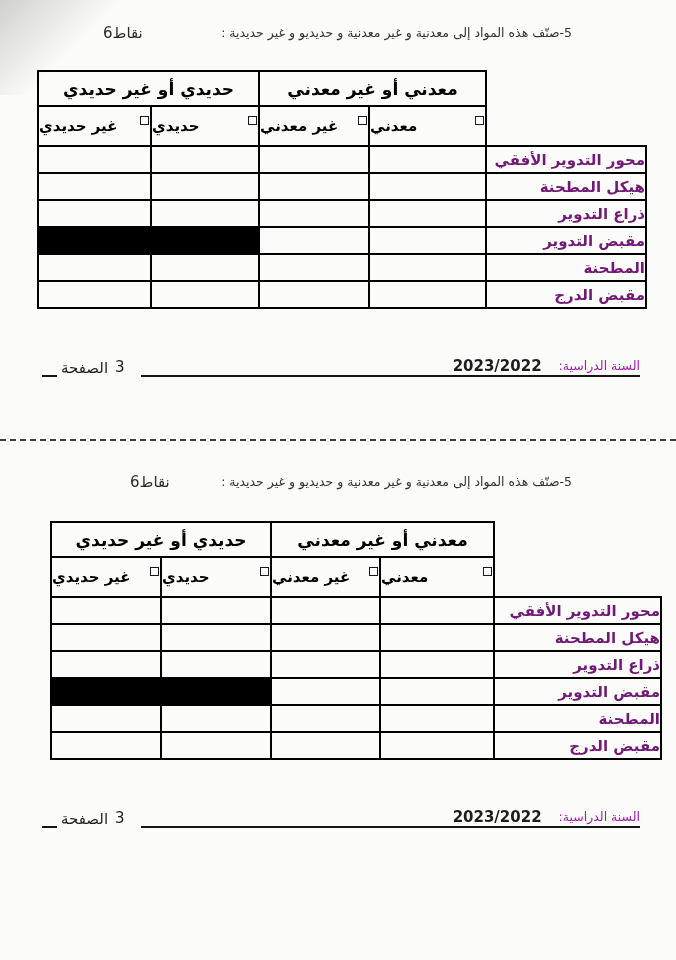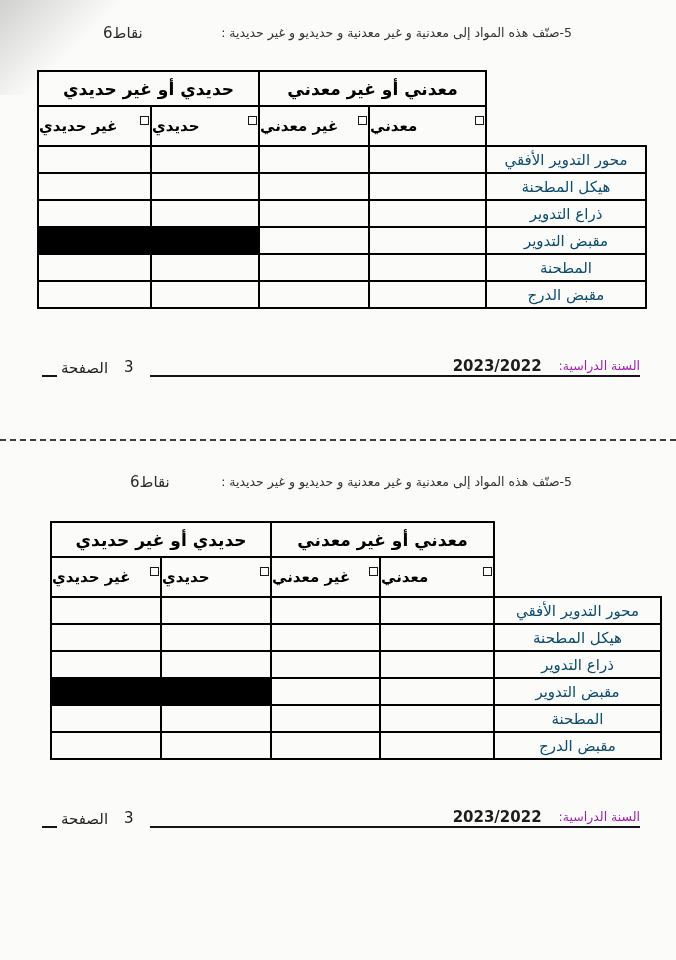--- a/index.html
+++ b/index.html
@@ -57,31 +57,31 @@
   td.sub {
     position:relative; font-size:15px; font-weight:bold; text-align:left;
     vertical-align:middle; direction:rtl; color:#000;
   }
   .cbox {
     position:absolute; right:1px; top:9px;
     width:9px; height:9px; border:1.5px solid #1a1a1a; background:#fff;
     display:inline-block;
   }
   td.rlabel {
-    font-size:15px; font-weight:normal; text-align:center; vertical-align:middle;
-    direction:rtl; color:#0c4a6e;
+    font-size:15px; font-weight:bold; vertical-align:middle;
+    direction:rtl; color:#701a75;
   }
   td.filled { background:#000; }
 
   
   .footer { display:flex; align-items:flex-end; height:22px; margin-left:42px; margin-right:36px; }
   .s1 .footer { margin-top:46px; }
   .s2 .footer { margin-top:46px; }
   .f-stub  { width:15px; border-bottom:2px solid #151515; height:6px; }
-  .f-page  { display:flex; align-items:flex-end; gap:16px; margin:0 16px 0 4px;
+  .f-page  { display:flex; align-items:flex-end; gap:7px; margin:0 16px 0 4px;
              font-size:15px; color:#1d1d1d; direction:ltr; }
   .f-page .num { font-size:15px; position:relative; top:-1px; }
   .f-line  { flex:1; display:flex; justify-content:flex-end; align-items:flex-end;
              border-bottom:2px solid #151515; height:22px; gap:17px; }
   .f-year  { font-size:15px; font-weight:bold; color:#1d1d1d; direction:ltr; line-height:18px; }
   .f-ylabel{ font-size:12.5px; color:#a21caf; direction:rtl; unicode-bidi:isolate; line-height:18px; }
 
   
   .divider { border-top:2px dashed #3c3c3c; width:676px; margin-top:62px; height:0; }
 </style>

